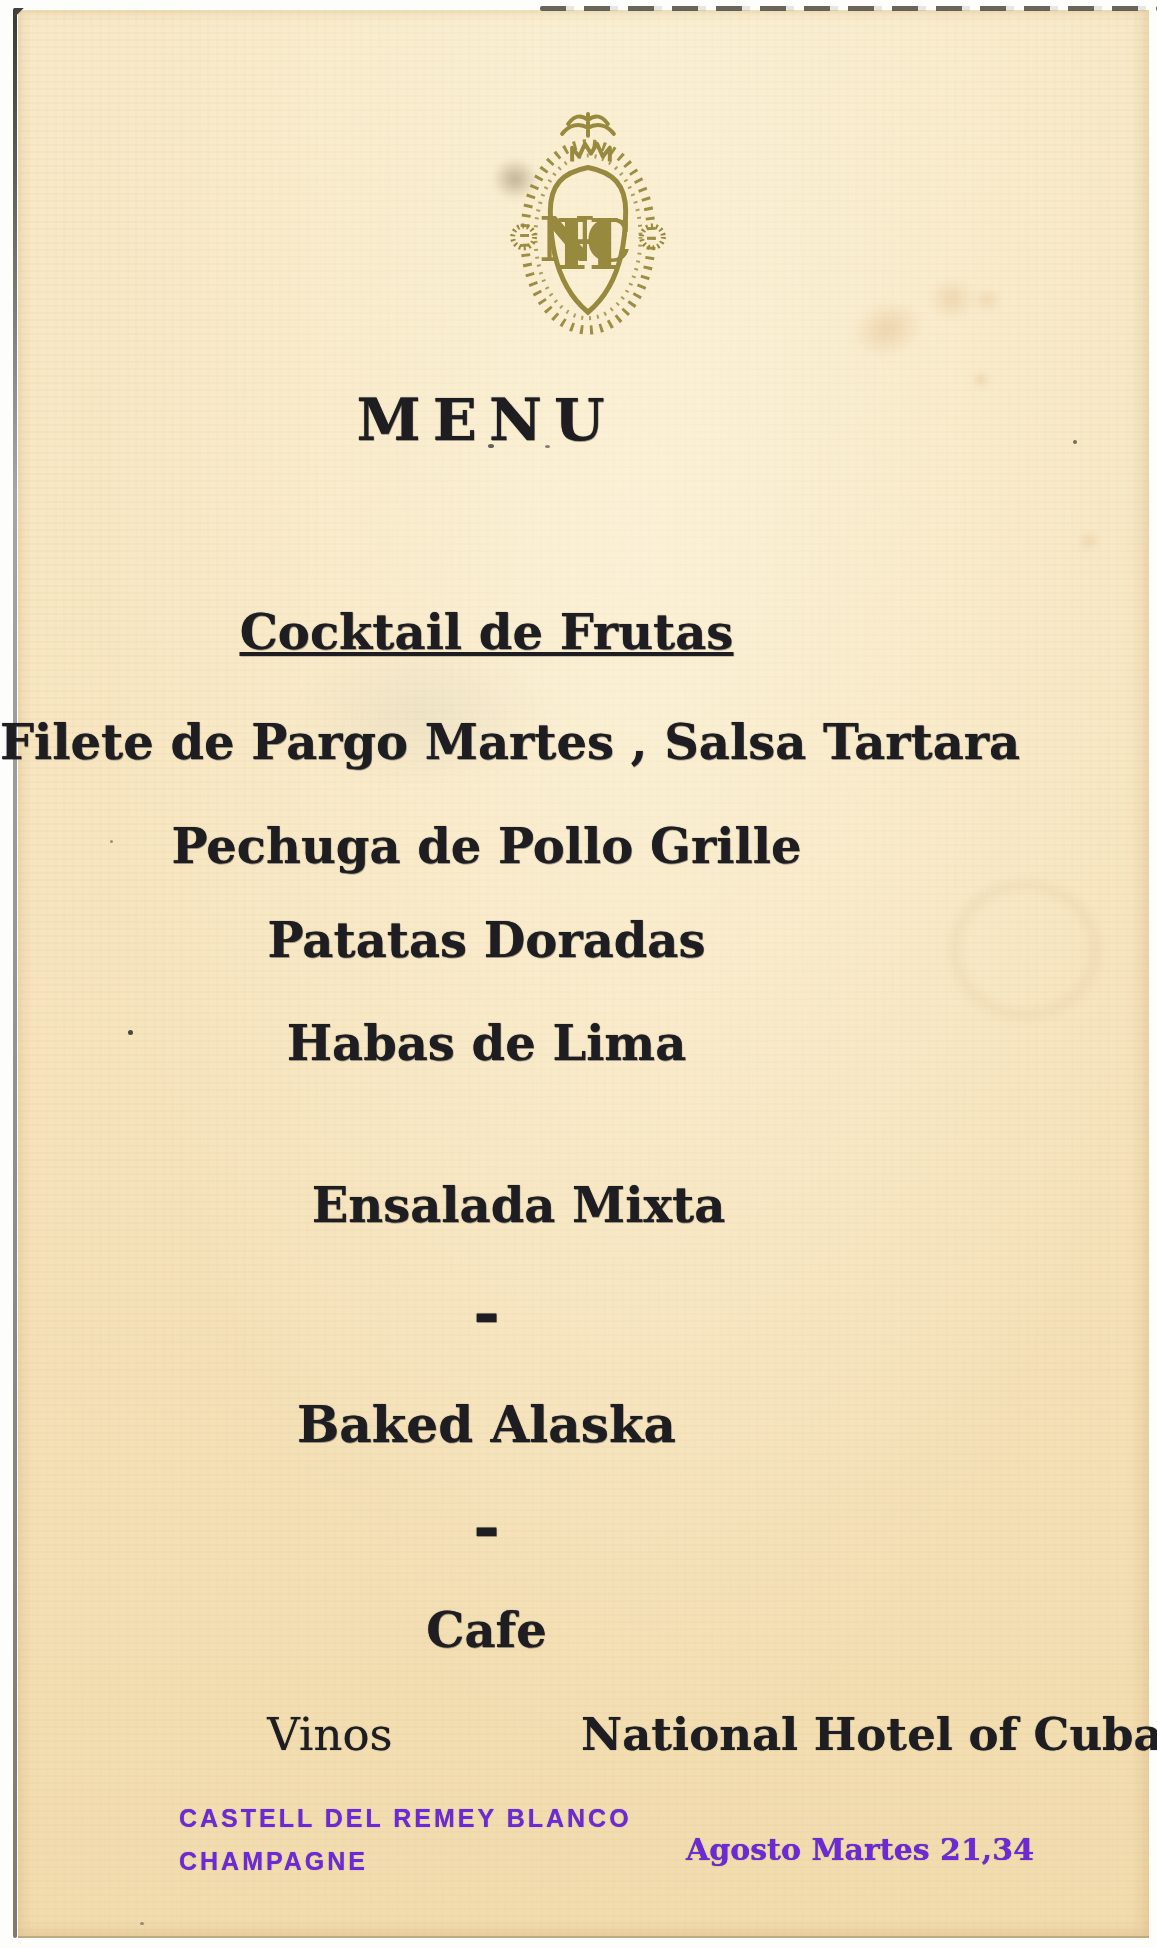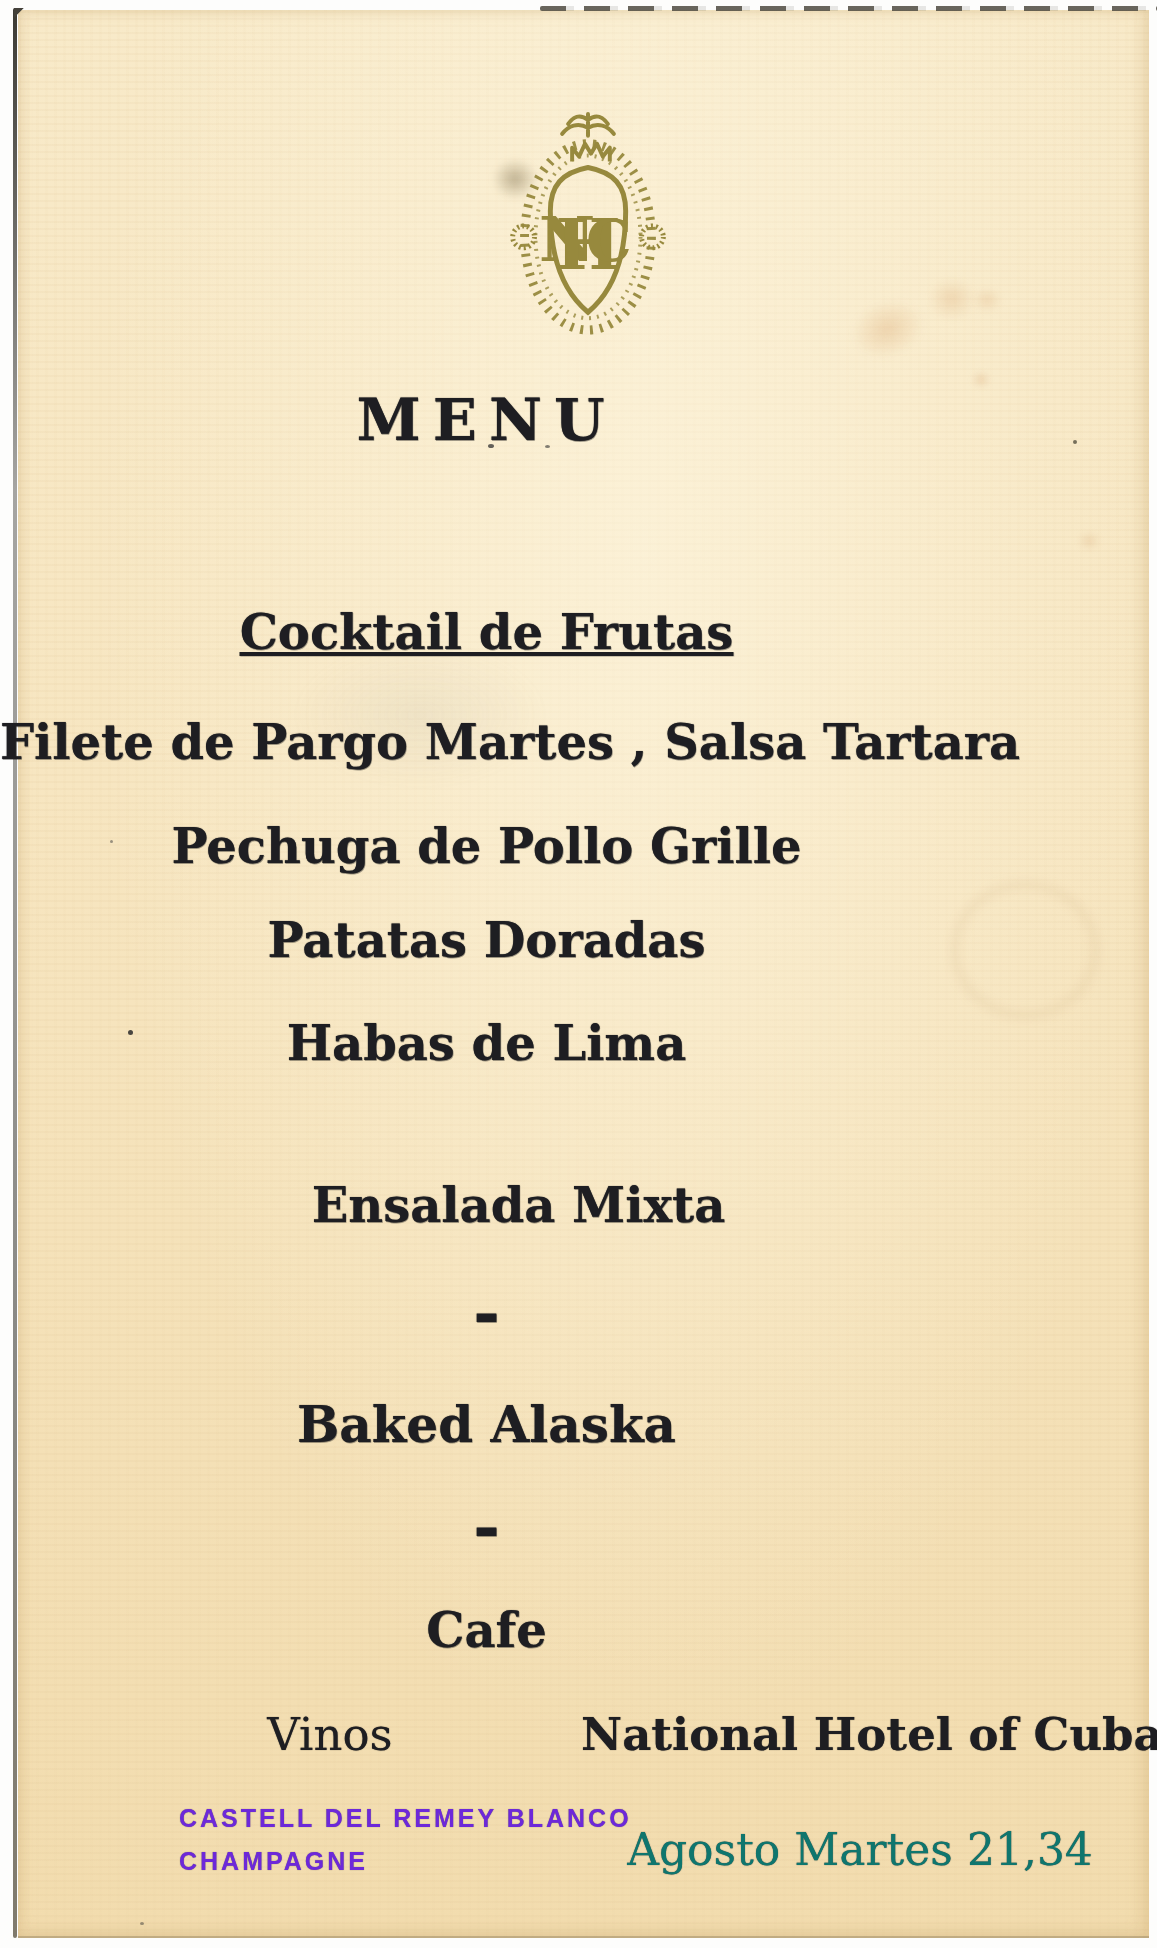--- a/index.html
+++ b/index.html
@@ -55,21 +55,21 @@
   .c6{top:1273px;font-size:64px;font-weight:900;}
   .c7{top:1385px;font-size:50px;}
   .c8{top:1487px;font-size:64px;font-weight:900;}
   .c9{top:1590px;font-size:48px;}
 
   .vinos{position:absolute;left:140px;top:1700px;width:380px;height:70px;line-height:70px;text-align:center;
     font-size:45px;font-weight:400;color:#1e1e22;text-shadow:0 0 1px rgba(25,25,25,0.75);}
   .hotel{position:absolute;left:555px;top:1698px;width:560px;height:74px;line-height:74px;text-align:center;
     font-size:45px;font-weight:700;color:#1e1e22;text-shadow:0 0 1px rgba(25,25,25,0.75);white-space:nowrap;margin-left:26px;}
   .dateline{position:absolute;left:590px;top:1812px;width:540px;height:76px;line-height:76px;text-align:center;
-    font-size:44px;font-weight:400;color:#0f766e;text-shadow:0 0 1px rgba(25,25,25,0.75);white-space:nowrap;}
+    font-size:30px;font-weight:700;color:#6d28d9;text-shadow:0 0 1px rgba(25,25,25,0.75);white-space:nowrap;}
 
   .wine1,.wine2{
     position:absolute;left:143px;font-family:"Liberation Sans", sans-serif;font-weight:700;
     font-size:25px;letter-spacing:3px;color:#6d28d9;text-shadow:0 0 1px rgba(35,35,45,0.6);white-space:nowrap;margin-left:36px;
   }
   .wine1{top:1804px;}
   .wine2{top:1847px;}
 
   
   .stain{position:absolute;border-radius:50%;filter:blur(3px);}

